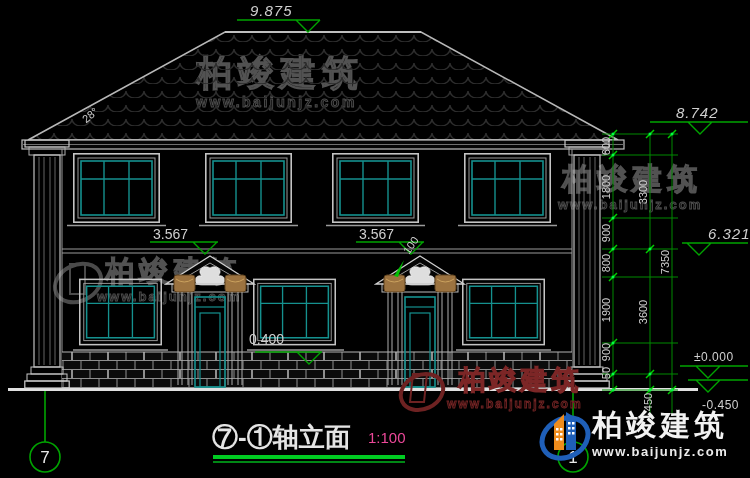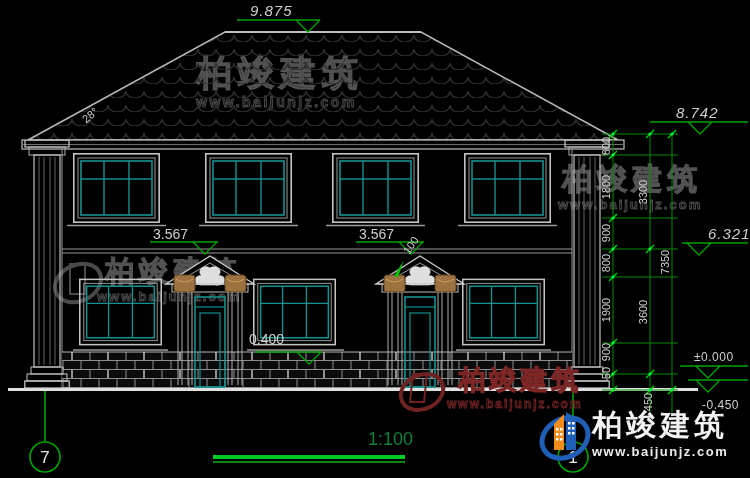--- a/index.html
+++ b/index.html
@@ -196,21 +196,22 @@
 
   <div class="vdim" style="left:643px;top:192px;">3300</div>
   <div class="vdim" style="left:643px;top:312px;">3600</div>
   <div class="vdim" style="left:648px;top:402px;">450</div>
 
   <div class="vdim" style="left:665px;top:262px;">7350</div>
 
   <div class="bubble-num" style="left:45px;top:457px;">7</div>
   <div class="bubble-num" style="left:573px;top:457px;">1</div>
 
-  <div class="title-row lbl" style="left:368px;top:430px;font-size:18px;color:#15803d;">1:100</div>
+  <div class="title-row lbl" style="left:212px;top:424px;font-size:26px;font-weight:bold;color:#e4e4e4;">⑦-①轴立面</div>
+  <div class="title-row lbl" style="left:368px;top:430px;font-size:15px;color:#ec4899;">1:100</div>
   <div class="ul1" style="left:213px;top:455px;width:192px;height:4px;"></div>
   <div class="ul2" style="left:213px;top:461px;width:192px;height:2px;"></div>
 
   <div class="wm wm-red" style="left:447px;top:367px;">
     <span class="brand" style="font-size:27px;letter-spacing:4px;">柏竣建筑</span>
     <span class="url" style="font-size:12px;letter-spacing:2px;">www.baijunjz.com</span>
   </div>
   <svg class="wm-red" style="position:absolute;left:396px;top:364px;z-index:4;" width="52" height="54">
     <ellipse cx="26" cy="28" rx="22" ry="17" fill="none" stroke="#6e2222" stroke-width="4" transform="rotate(-25 26 28)"></ellipse>
     <rect x="18" y="10" width="14" height="28" fill="none" stroke="#6e2222" stroke-width="2" transform="skewX(-6)"></rect>

